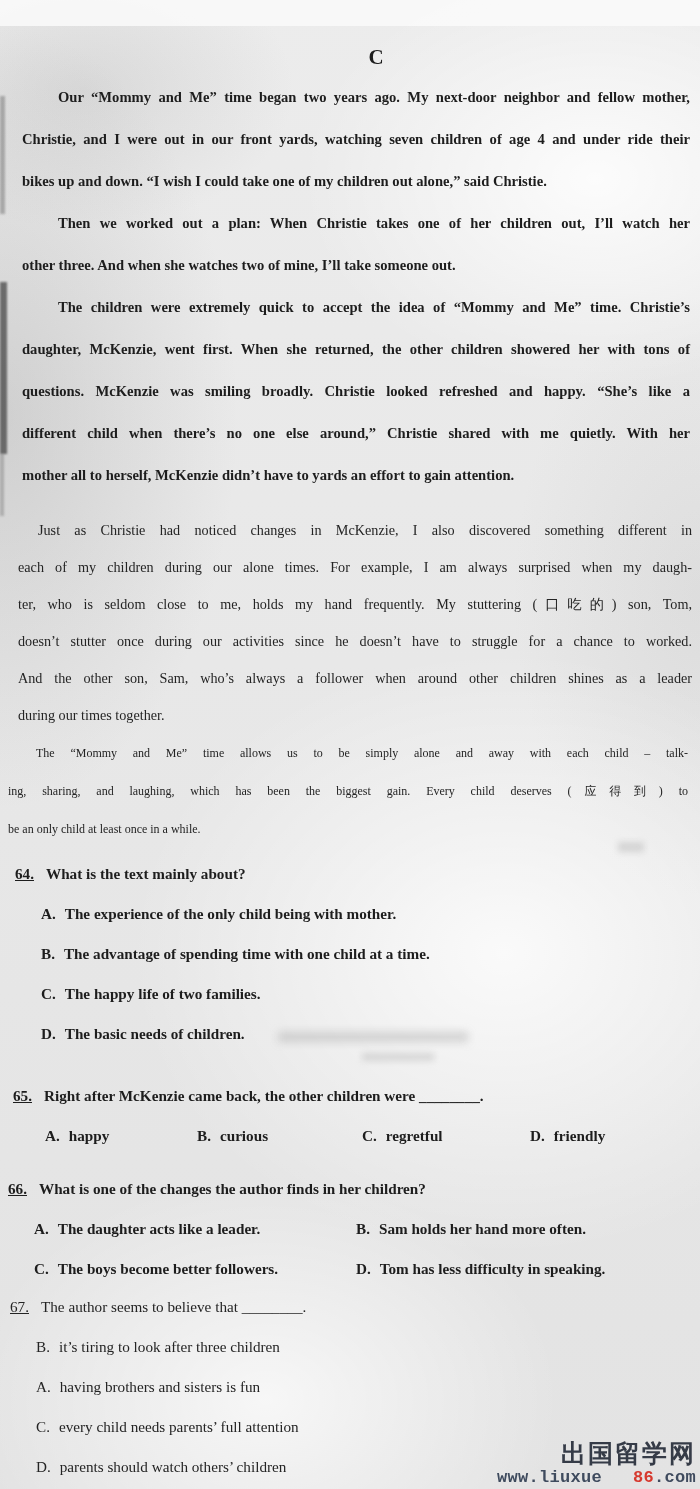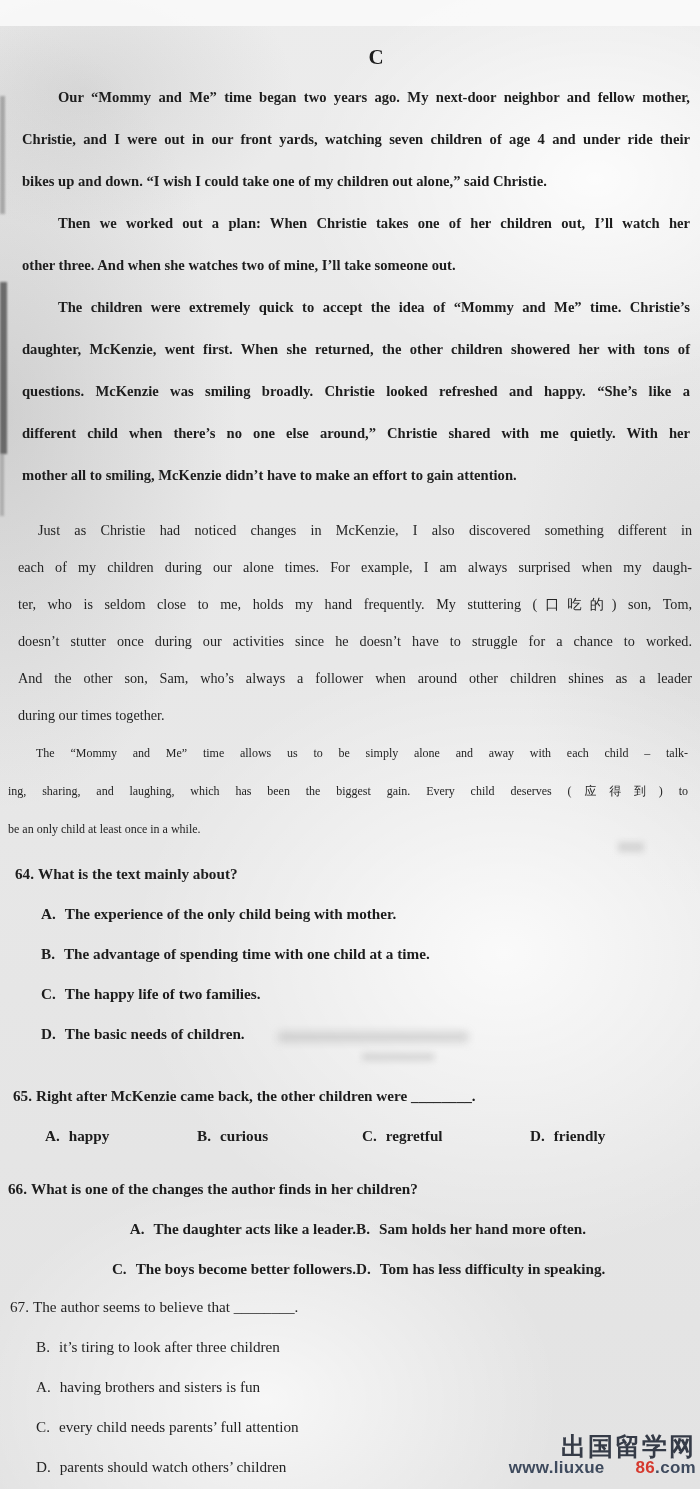--- a/index.html
+++ b/index.html
@@ -44,34 +44,34 @@
   .p3 .line.indent{text-indent:20px;}
   .p4{margin-left:8px;width:680px;font-size:12px;font-weight:400;line-height:38px;color:#242424;}
   .p4 .line.indent{text-indent:28px;}
 
   #questions{margin-top:6px;}
   .question{line-height:40px;font-size:15.2px;}
   .q0{margin-left:15px;font-weight:700;}
   .q1{margin-left:13px;font-weight:700;margin-top:22px;}
   .q2{margin-left:8px;font-weight:600;margin-top:13px;}
   .q3{margin-left:10px;font-weight:400;margin-top:-2px;color:#242424;}
-  .stem .qnum{margin-right:4px;}
+  .stem .qnum{margin-right:12px;text-decoration:underline;}
   .opt-stacked{margin-left:26px;}
   .opt-row{display:flex;margin-left:32px;}
   .q1 .opt-cell:nth-child(1){width:152px;}
   .q1 .opt-cell:nth-child(2){width:165px;}
   .q1 .opt-cell:nth-child(3){width:168px;}
   .q2 .opt-row{margin-left:26px;}
-  .q2 .opt-cell:first-child{width:322px;text-align:right;}
+  .q2 .opt-cell:first-child{width:322px;}
   .opt-label{margin-right:9px;}
 
   .watermark{
-    position:absolute;right:4px;bottom:12px;
+    position:absolute;right:4px;bottom:2px;
     text-align:right;line-height:1.05;
-    font-family:Liberation Sans, sans-serif;
+    font-family:Liberation Mono, monospace;
   }
   .wm-name{font-size:25px;font-weight:700;letter-spacing:2px;color:#353b47;}
   .wm-url{font-size:17px;font-weight:700;color:#3f4b5e;letter-spacing:.3px;}
   .wm-url .wm-hl{color:#d6392e;padding-left:31px;}
 </style>
 </head>
 <body>
 
 <div class="page">
   <div class="top-strip"></div>
@@ -92,21 +92,21 @@
       </div>
       <div class="para p1">
         <div class="line indent">Then we worked out a plan: When Christie takes one of her children out, I’ll watch her</div>
         <div class="line last">other three.  And when she watches two of mine, I’ll take someone out.</div>
       </div>
       <div class="para p2">
         <div class="line indent">The children were extremely quick to accept the idea of “Mommy and Me” time.  Christie’s</div>
         <div class="line">daughter, McKenzie, went first.  When she returned, the other children showered her with tons of</div>
         <div class="line">questions.  McKenzie was smiling broadly.  Christie looked refreshed and happy.  “She’s like a</div>
         <div class="line">different child when there’s no one else around,” Christie shared with me quietly.  With her</div>
-        <div class="line last">mother all to smiling, McKenzie didn’t have to make an effort to gain attention.</div>
+        <div class="line last">mother all to herself, McKenzie didn’t have to yards an effort to gain attention.</div>
       </div>
       <div class="para p3">
         <div class="line indent">Just as Christie had noticed changes in McKenzie, I also discovered something different in</div>
         <div class="line">each of my children during our alone times.  For example, I am always surprised when my daugh-</div>
         <div class="line">ter, who is seldom close to me, holds my hand frequently.  My stuttering (口吃的) son, Tom,</div>
         <div class="line">doesn’t stutter once during our activities since he doesn’t have to struggle for a chance to worked.</div>
         <div class="line">And the other son, Sam, who’s always a follower when around other children shines as a leader</div>
         <div class="line last">during our times together.</div>
       </div>
       <div class="para p4">

